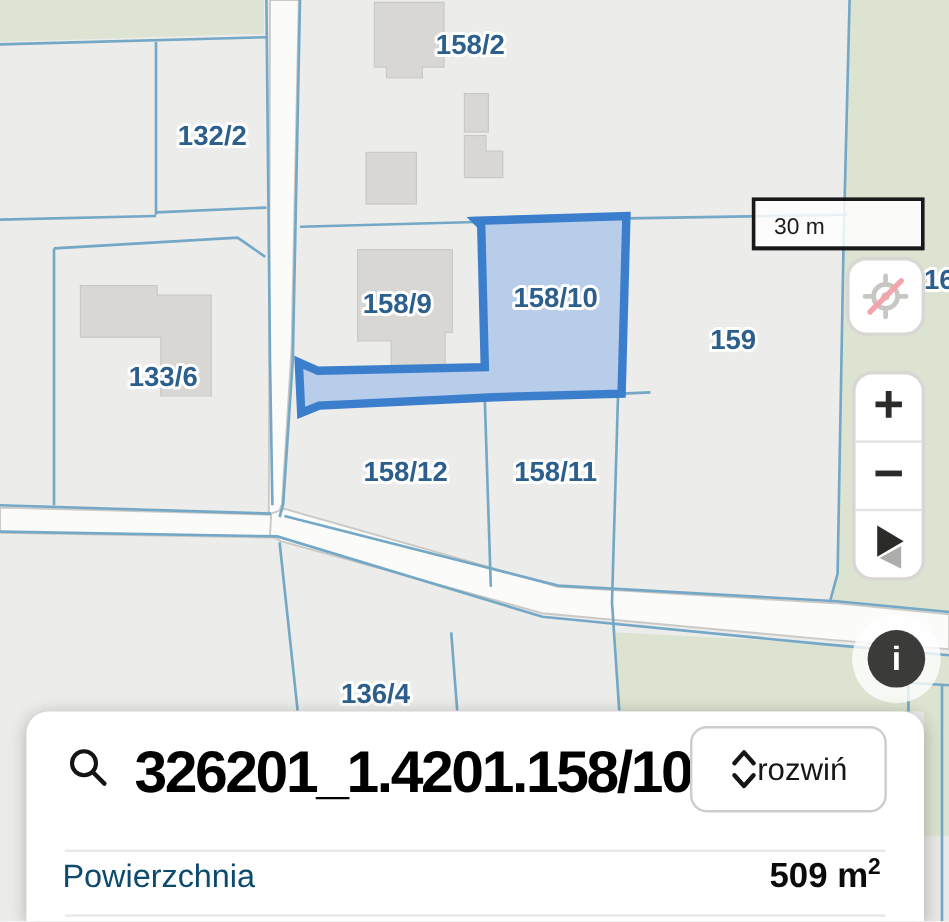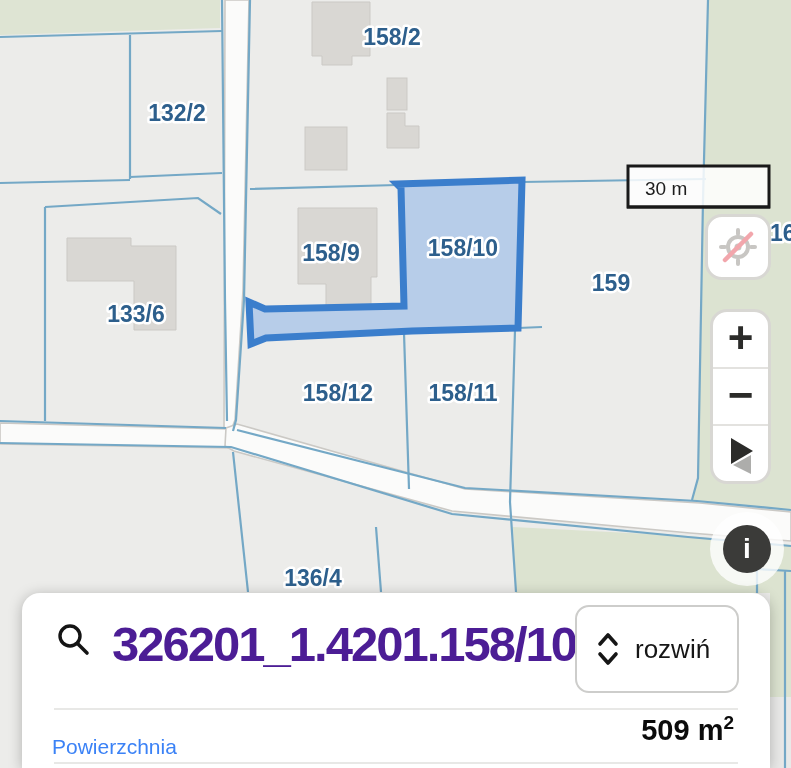--- a/index.html
+++ b/index.html
@@ -21,29 +21,29 @@
     background:rgba(255,255,255,0.78);z-index:4;}
   #info-btn{position:absolute;left:723px;top:525px;width:48px;height:48px;border-radius:50%;
     background:#3B3B39;color:#fff;display:flex;align-items:center;justify-content:center;
     font-weight:bold;font-size:28px;z-index:5;}
 
   
   #bottom-panel{position:absolute;left:22px;top:593px;width:748px;height:175px;background:#fff;
     border-radius:18px 18px 0 0;box-shadow:0 2px 14px rgba(0,0,0,0.25);z-index:10;}
   #search-icon{position:absolute;left:33px;top:28px;}
   #search-title{position:absolute;left:90px;top:23px;font-size:49px;font-weight:bold;
-    letter-spacing:-2px;color:#4c1d95;white-space:nowrap;}
-  #expand-btn{position:absolute;left:553px;top:12px;width:164px;height:88px;box-sizing:border-box;
+    letter-spacing:-2px;color:#000000;white-space:nowrap;}
+  #expand-btn{position:absolute;left:553px;top:12px;width:164px;height:72px;box-sizing:border-box;
     border:2px solid #CDCDCB;border-radius:14px;background:#fff;display:flex;align-items:center;
-    gap:16px;padding-left:20px;cursor:pointer;}
+    padding-left:32px;cursor:pointer;}
   #expand-label{font-size:26px;color:#161616;}
   .divider{position:absolute;left:32px;right:32px;height:2px;background:#E8E8E6;}
   #divider-1{top:115px;}
   #divider-2{top:169px;}
-  #area-label{position:absolute;left:30px;top:122px;font-size:21px;color:#3b82f6;margin-top:20px;}
+  #area-label{position:absolute;left:30px;top:122px;font-size:27px;color:#0c4a6e;}
   #area-value{position:absolute;right:36px;top:121px;font-size:29px;font-weight:bold;color:#0B0B0B;}
   #area-value .sup{font-size:19px;position:relative;top:-11px;font-weight:bold;}
 </style>
 </head>
 <body>
 
 <div id="app">
 
   <svg id="map-svg" width="791" height="768" viewBox="0 0 791 768">
 

